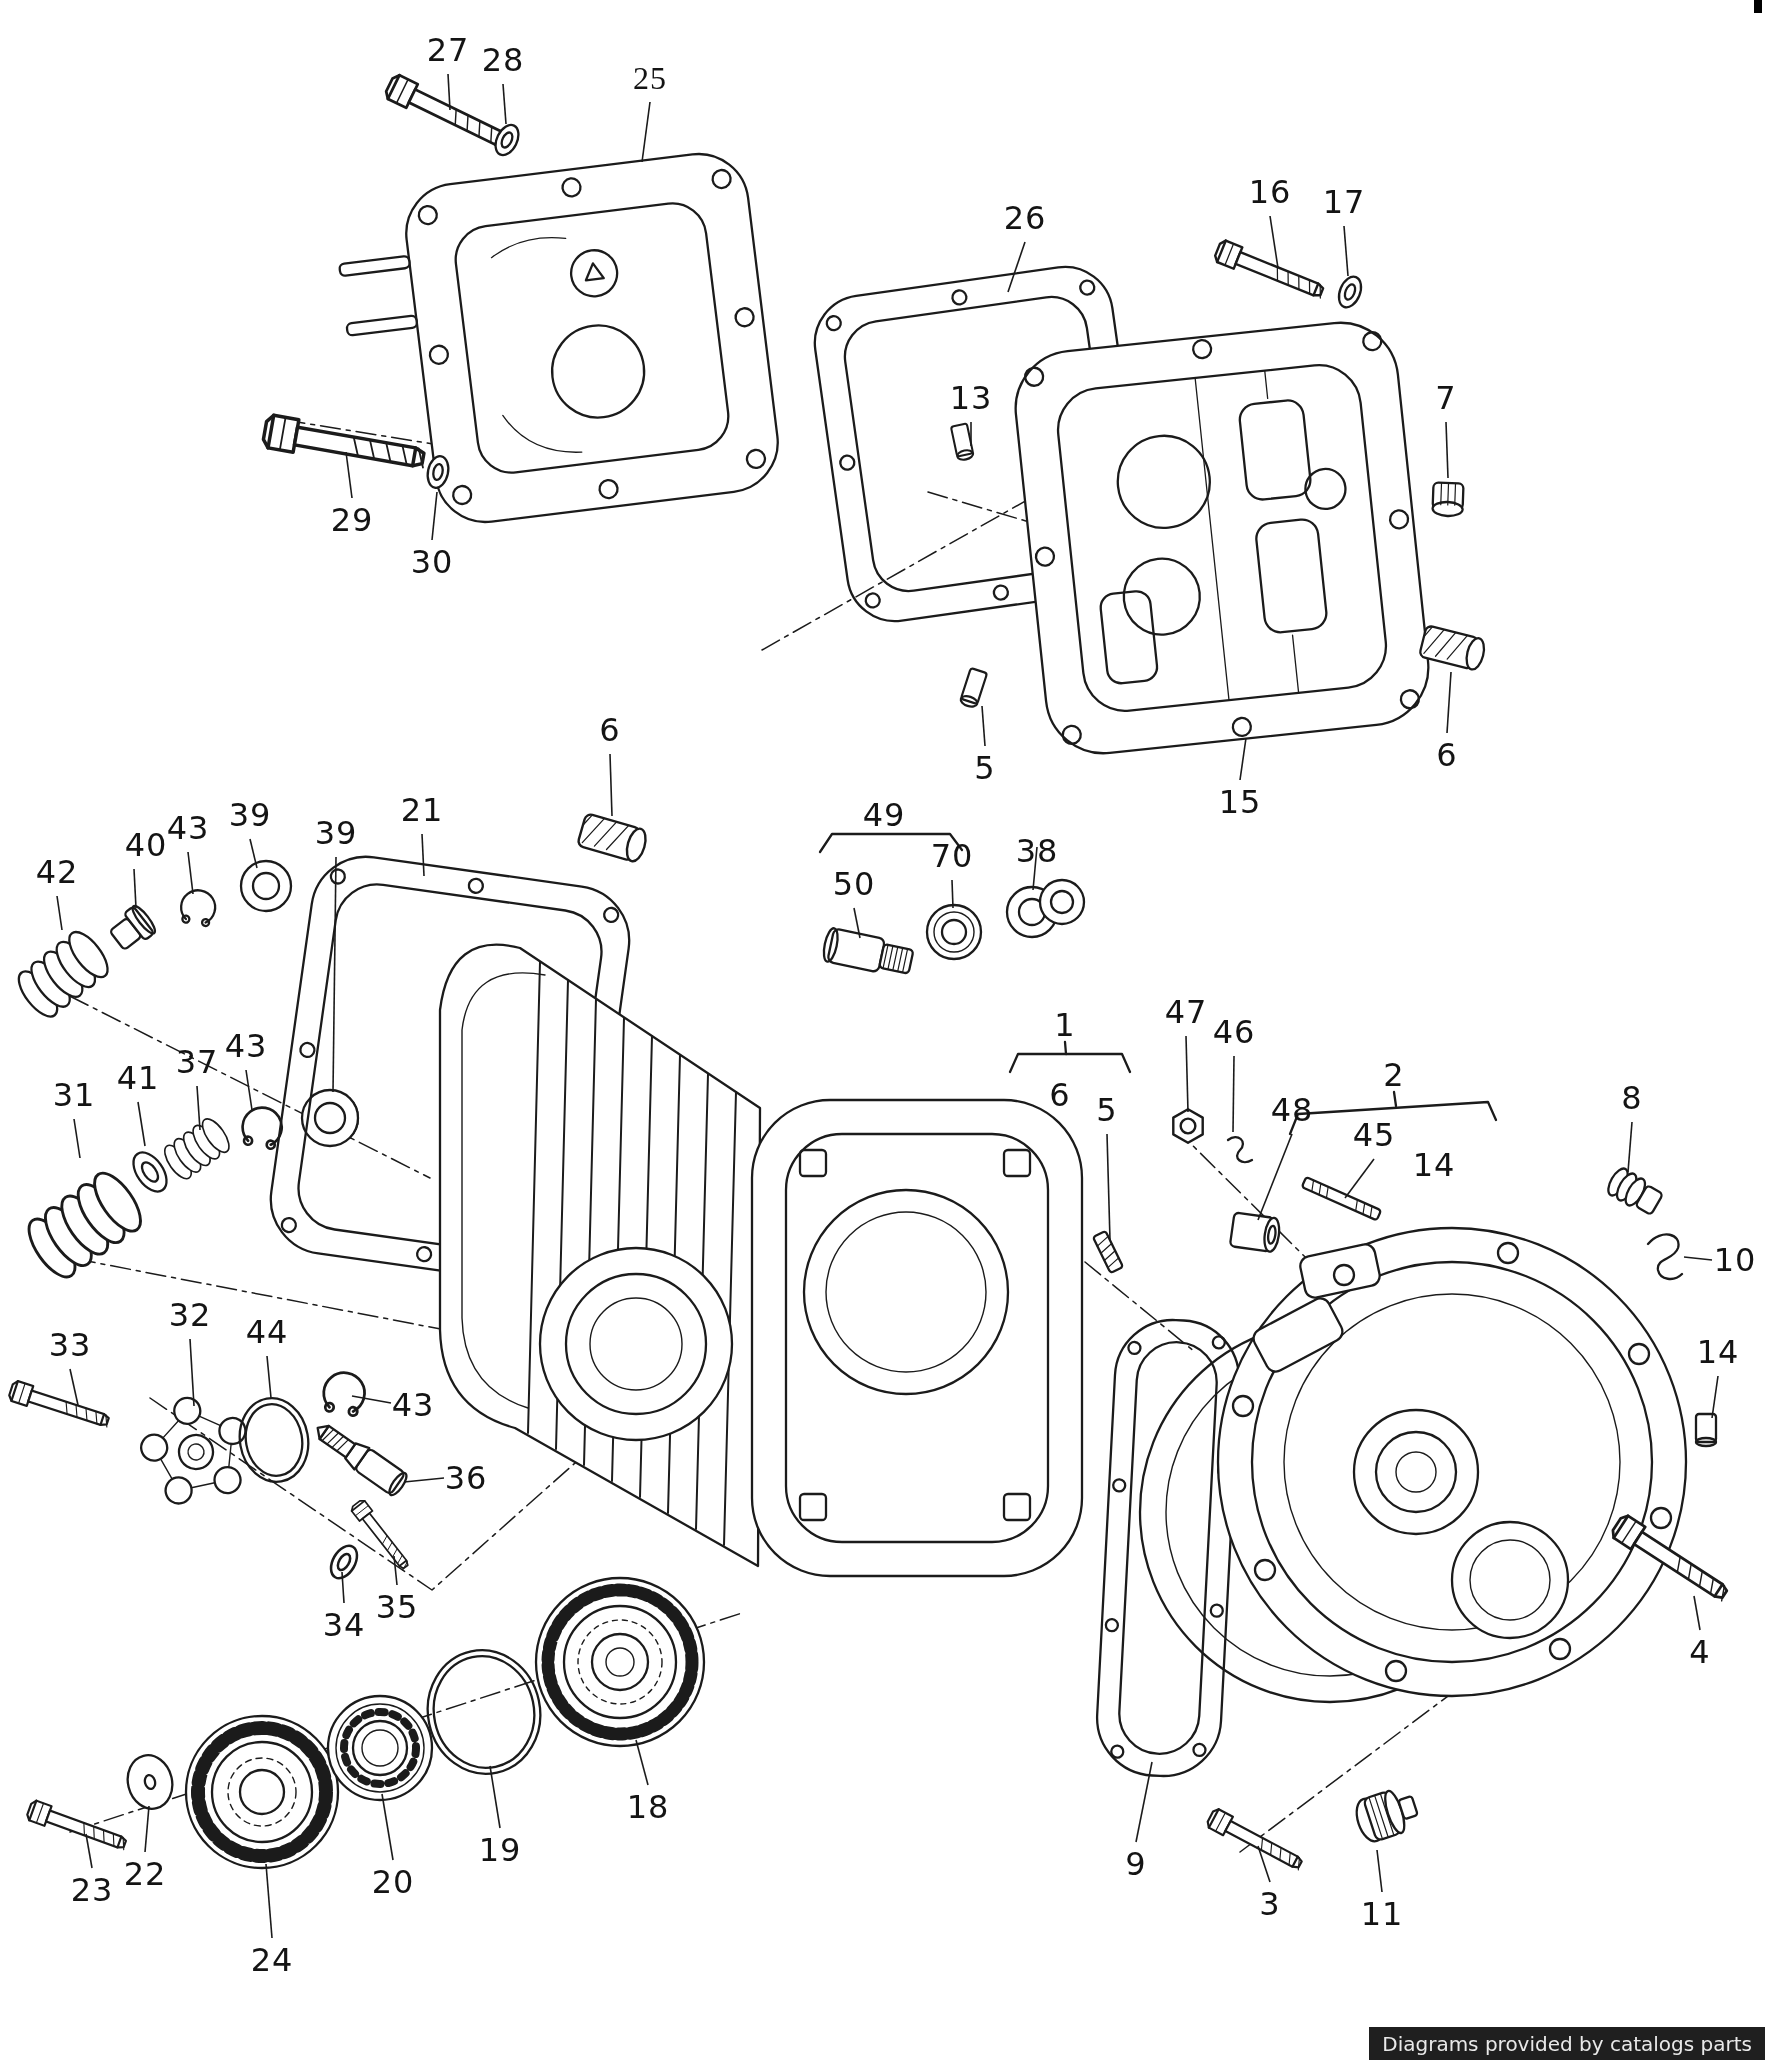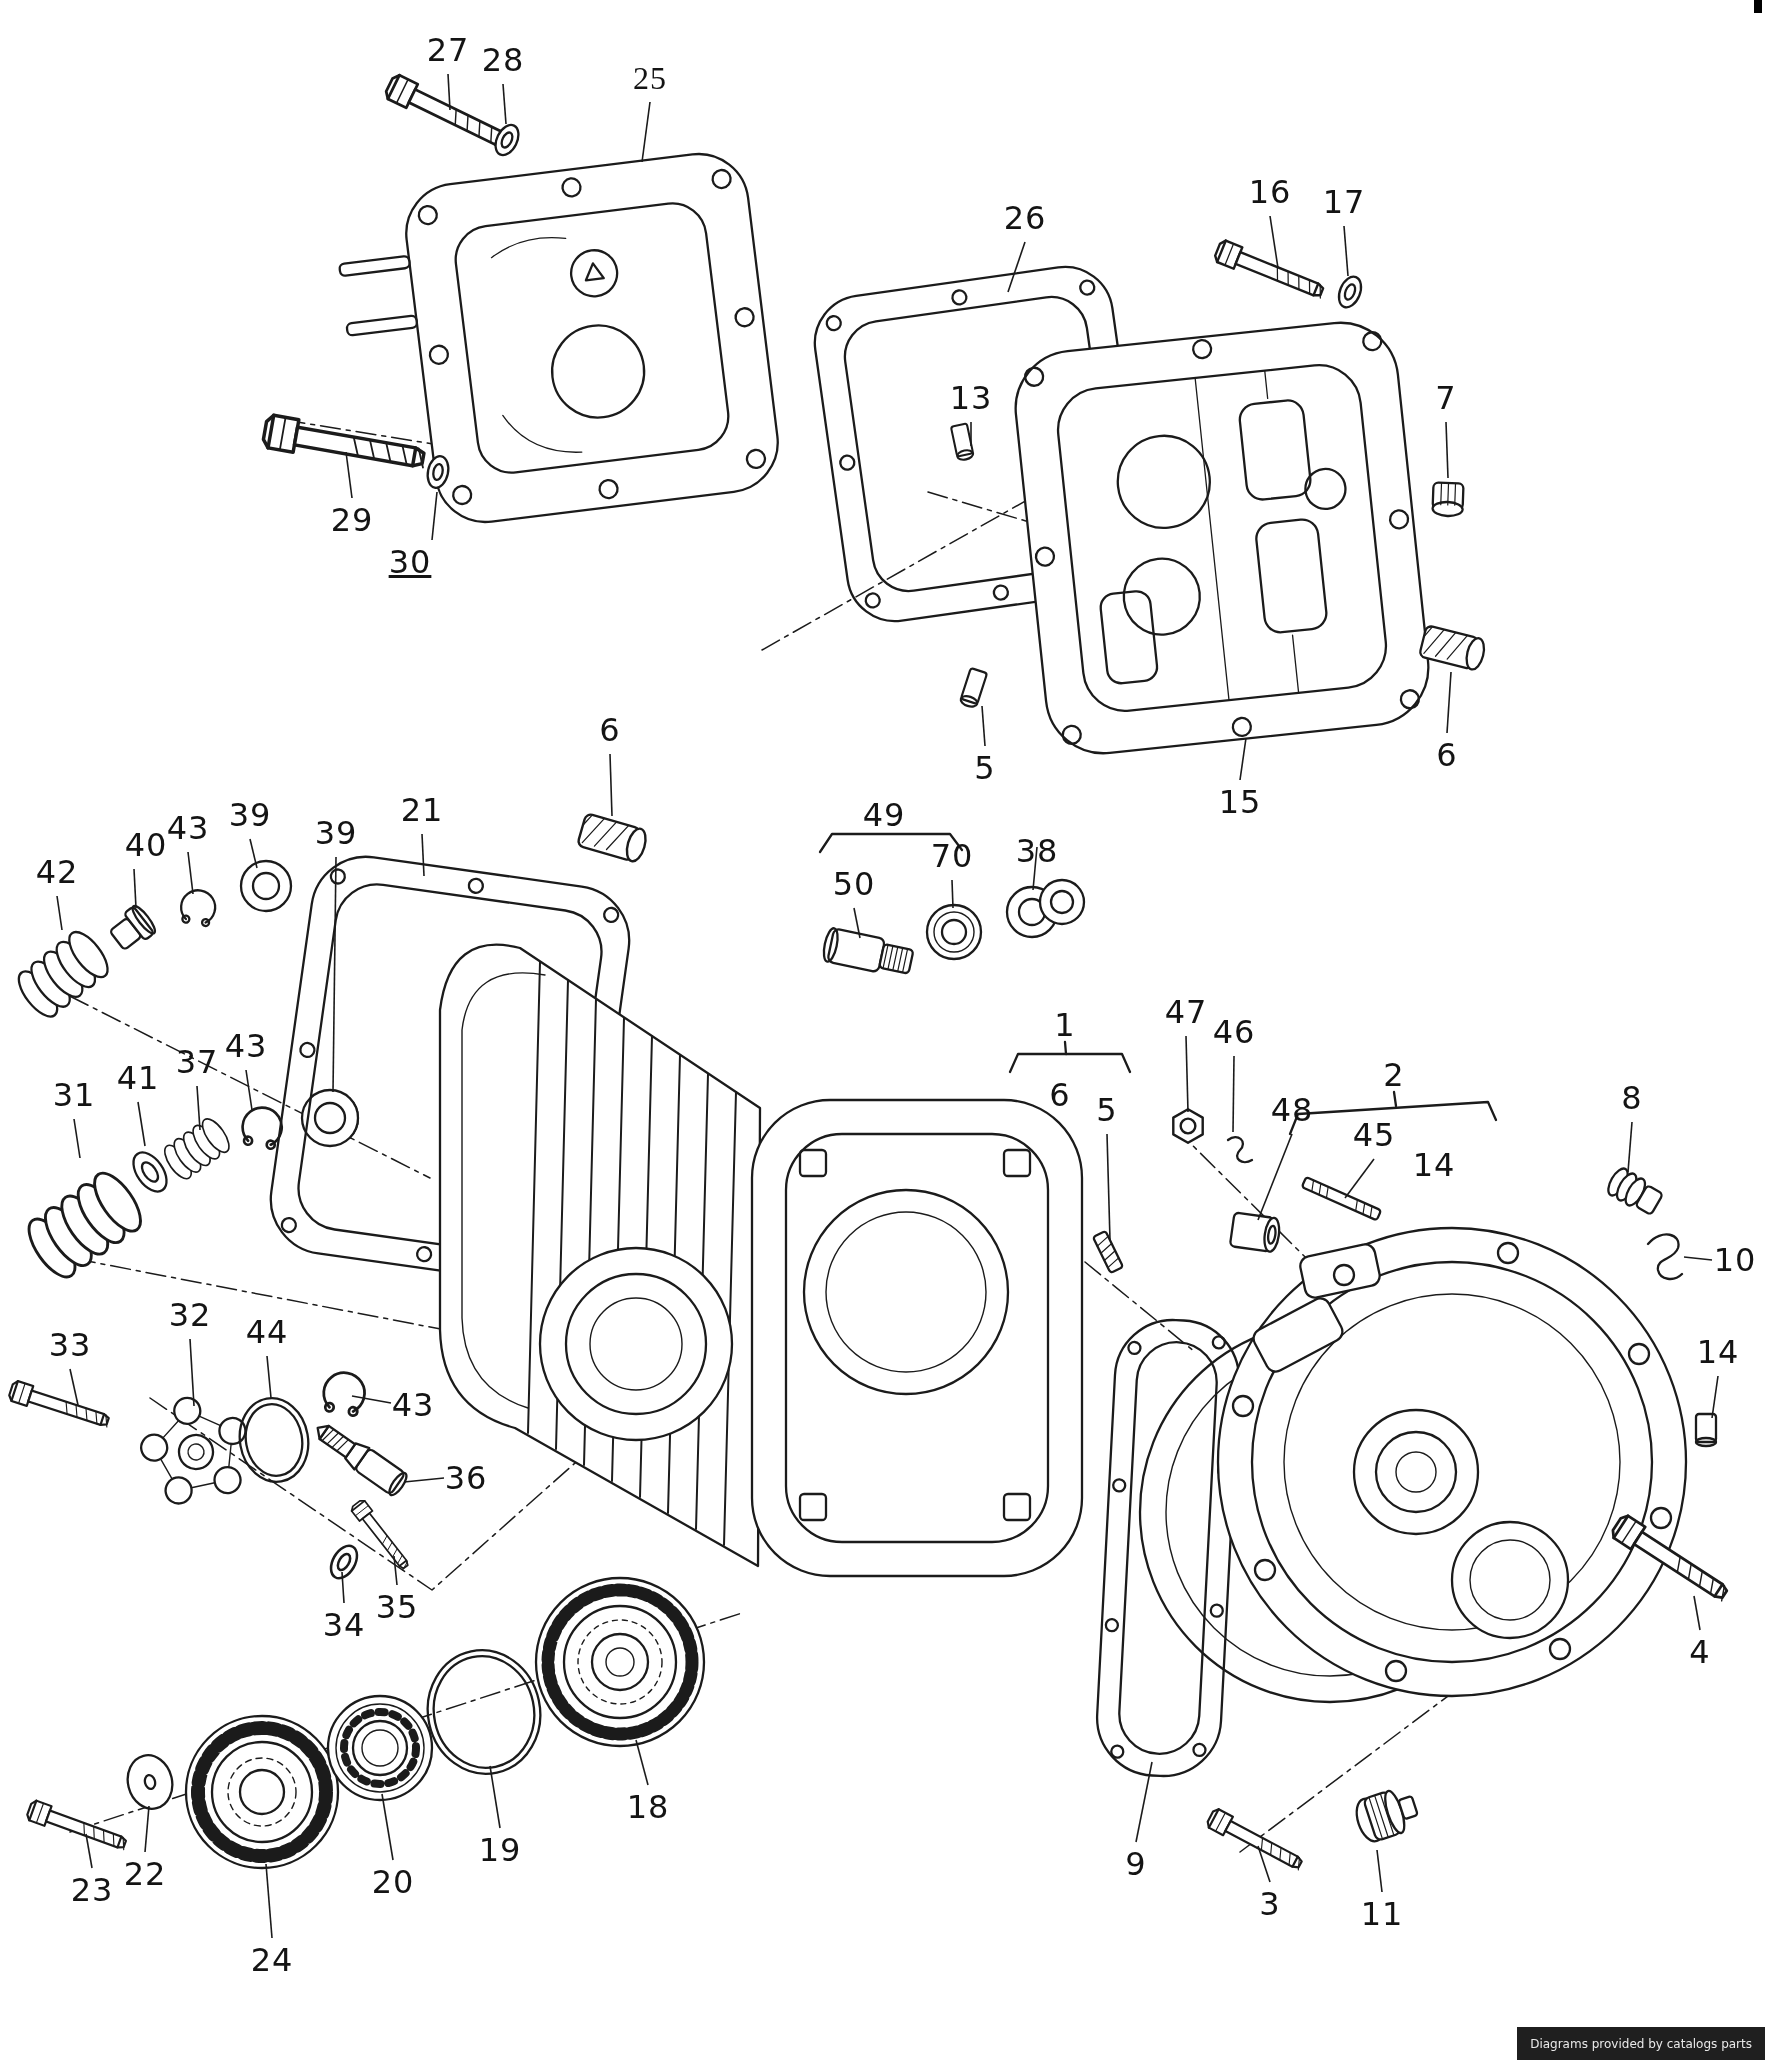--- a/index.html
+++ b/index.html
@@ -6,21 +6,21 @@
   .stage { position:relative; width:1765px; height:2060px; background:#ffffff;
            font-family:"DejaVu Sans", sans-serif; overflow:hidden; }
   #artwork { position:absolute; left:0; top:0; z-index:1; }
   .art { stroke:#1b1b1b; stroke-width:2.3; fill:none; stroke-linecap:round; stroke-linejoin:round; }
   .art .axis { stroke-width:1.5; stroke-dasharray:20 6 4 6; }
   #leaders line { stroke:#1b1b1b; stroke-width:1.6; }
   #labels { position:absolute; left:0; top:0; width:100%; height:100%; z-index:2; pointer-events:none; }
   .part-label { position:absolute; transform:translate(-50%,-50%); font-size:32px; color:#141414;
                 letter-spacing:1px; white-space:nowrap; }
   .watermark { position:absolute; right:0; bottom:0; z-index:3; height:33px; background:#1f1f1f;
-               color:#e9e9e9; font-size:12px; display:flex; align-items:center; padding:0 13px; }
+               color:#e9e9e9; font-size:20px; display:flex; align-items:center; padding:0 13px; }
   .corner-mark { position:absolute; top:0; right:3px; width:8px; height:13px; background:#000; z-index:3; }
 </style>
 </head>
 <body>
 
 <div class="stage">
 
 <svg id="artwork" width="1765" height="2060" viewBox="0 0 1765 2060" xmlns="http://www.w3.org/2000/svg">
   <defs>
     <g id="g-bolt">
@@ -436,21 +436,21 @@
 <div id="labels">
       <div class="part-label" style="left: 448px; top: 50px;">27</div>
       <div class="part-label" style="left: 503px; top: 60px;">28</div>
       <div class="part-label" style="left: 650px; top: 78px; font-family: Liberation Serif, serif;">25</div>
       <div class="part-label" style="left: 1025px; top: 218px;">26</div>
       <div class="part-label" style="left: 1270px; top: 192px;">16</div>
       <div class="part-label" style="left: 1344px; top: 202px;">17</div>
       <div class="part-label" style="left: 971px; top: 398px;">13</div>
       <div class="part-label" style="left: 1446px; top: 398px;">7</div>
       <div class="part-label" style="left: 352px; top: 520px;">29</div>
-      <div class="part-label" style="left: 410px; top: 562px; text-decoration: underline;">30</div>
+      <div class="part-label" style="left: 432px; top: 562px;">30</div>
       <div class="part-label" style="left: 610px; top: 730px;">6</div>
       <div class="part-label" style="left: 985px; top: 768px;">5</div>
       <div class="part-label" style="left: 1240px; top: 802px;">15</div>
       <div class="part-label" style="left: 1447px; top: 755px;">6</div>
       <div class="part-label" style="left: 57px; top: 872px;">42</div>
       <div class="part-label" style="left: 134px; top: 845px; margin-left: 12px;">40</div>
       <div class="part-label" style="left: 188px; top: 828px;">43</div>
       <div class="part-label" style="left: 250px; top: 815px;">39</div>
       <div class="part-label" style="left: 336px; top: 833px;">39</div>
       <div class="part-label" style="left: 422px; top: 810px;">21</div>

